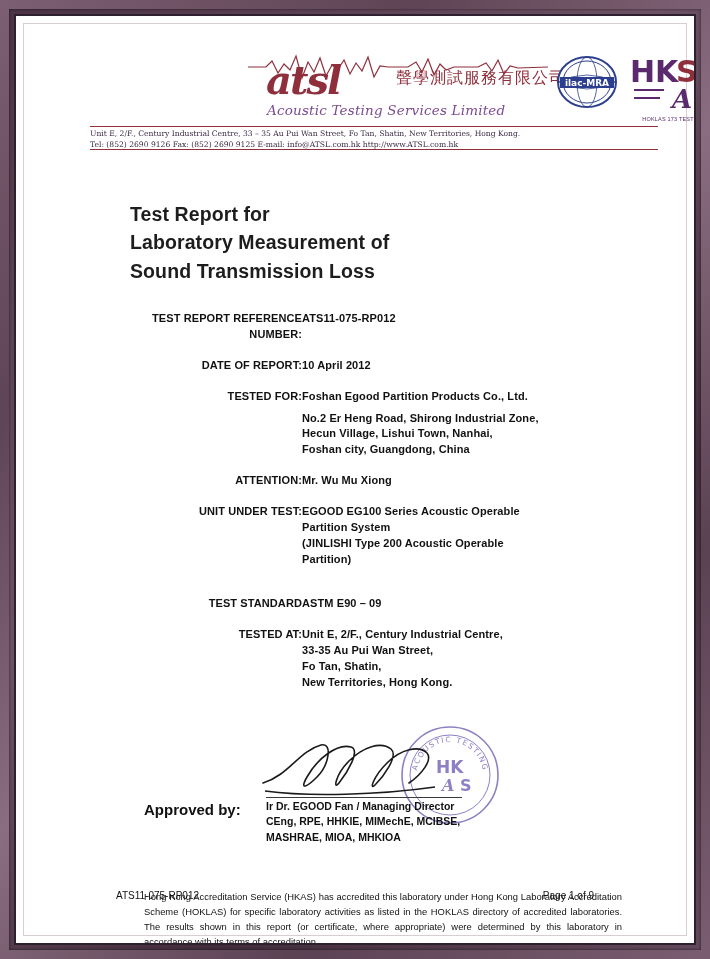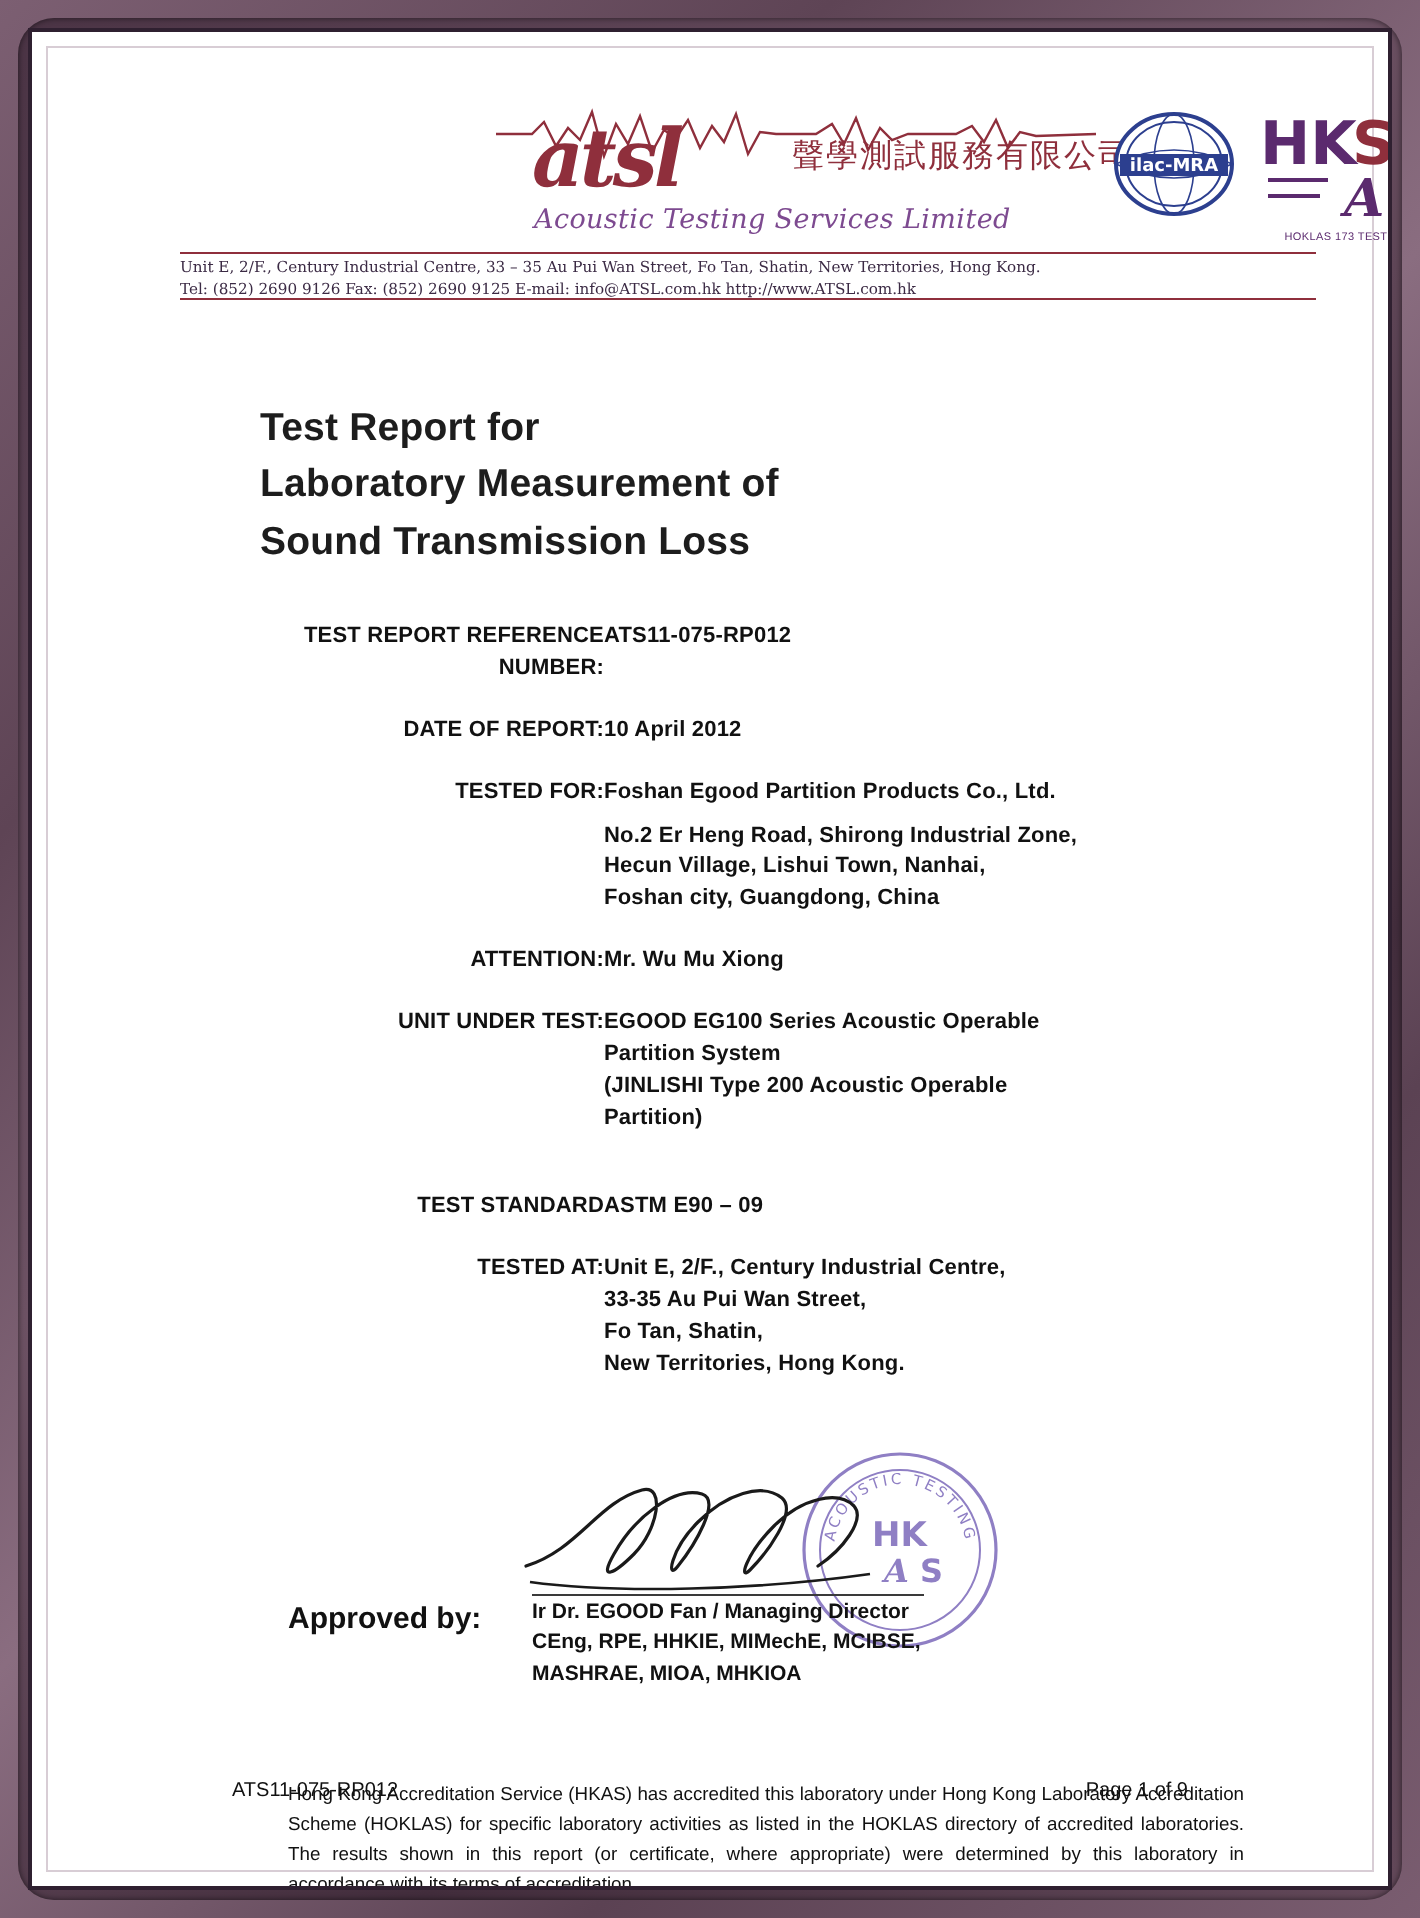--- a/index.html
+++ b/index.html
@@ -21,21 +21,20 @@
     left: 0; top: 0;
     width: 710px; height: 959px;
     background: linear-gradient(135deg,#7c5f72 0%, #5e4455 25%, #8a6d80 50%, #5b4253 75%, #7a5d70 100%);
     padding: 9px;
   }
   .frame-mid {
     width: 100%; height: 100%;
     background: linear-gradient(135deg,#4b3445 0%, #6d5264 40%, #422d3c 70%, #63495a 100%);
     padding: 5px;
     box-shadow: inset 0 0 3px rgba(0,0,0,.6);
-    border-radius: 18px;
   }
   .frame-inner {
     width: 100%; height: 100%;
     border: 2px solid #2f2030;
     background: #ffffff;
     position: relative;
     overflow: hidden;
   }
   .frame-bevel {
     position: absolute;

